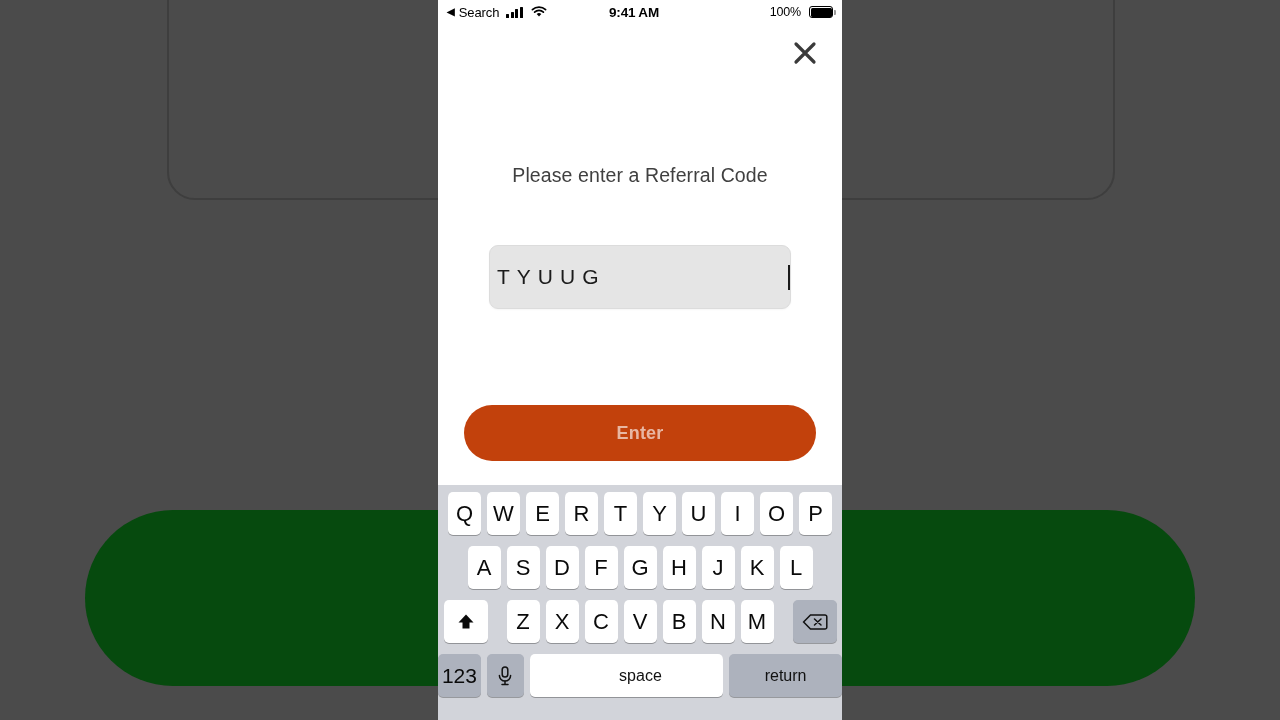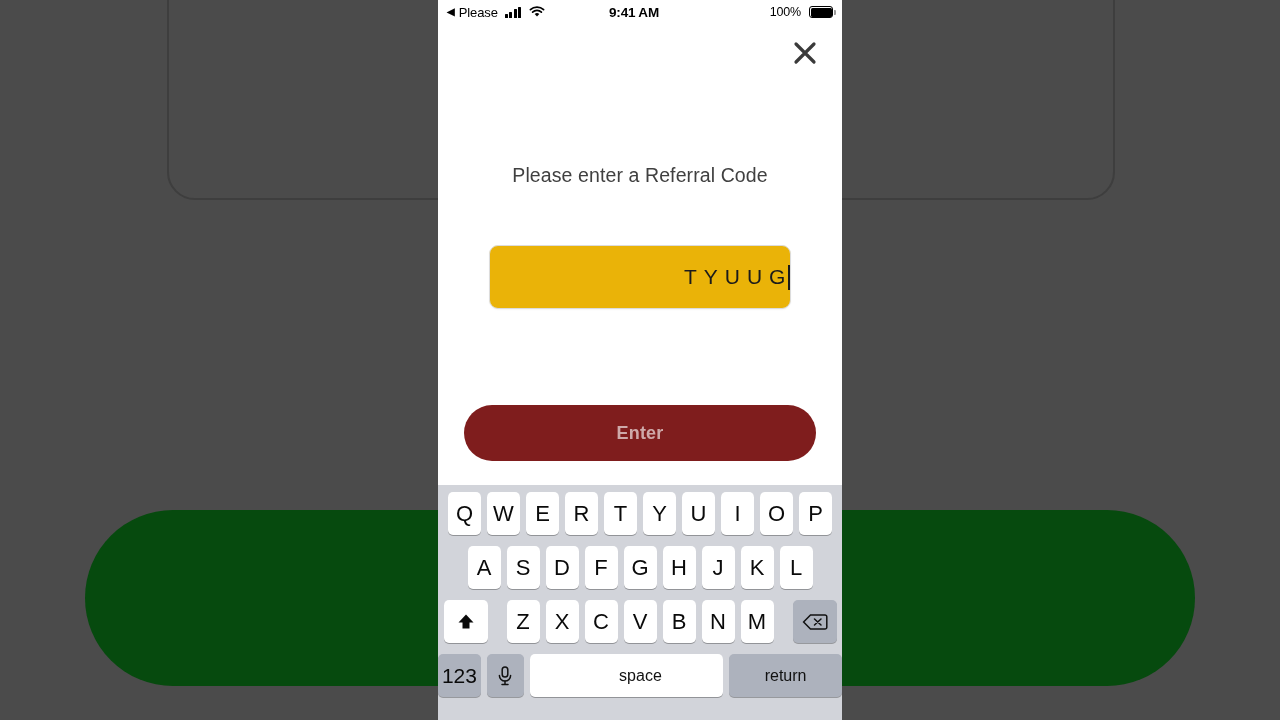--- a/index.html
+++ b/index.html
@@ -70,36 +70,36 @@
   }
   .close-btn svg{ display:block; }
 
   .title{
     margin-top:82px; text-align:center; color:#404040;
     font-size:19.5px; font-weight:400; letter-spacing:0.1px;
   }
 
   .code-field{
     margin:58px auto 0; width:302px; height:64px;
-    border:1px solid #dcdcdc; border-radius:9px; background:#eab308;
-    display:flex; align-items:center; justify-content:flex-end;
+    border:1px solid #dcdcdc; border-radius:9px; background:#e5e5e5;
+    display:flex; align-items:center; justify-content:space-between;
     box-shadow:0 1px 2px rgba(0,0,0,0.04);
   }
   .code-value{
     font-size:21px; color:#1b1b1b; letter-spacing:7px;
     font-weight:400; position:relative; padding-left:7px;
   }
   .caret{
     display:inline-block; width:1.6px; height:25px; background:#1b1b1b;
     vertical-align:-5px; margin-left:-4px;
   }
 
   .enter-btn{
     margin:96px auto 0; width:352px; height:56px;
-    background:#7f1d1d; border-radius:28px;
+    background:#c2410c; border-radius:28px;
     display:flex; align-items:center; justify-content:center;
     cursor:pointer; border:none;
   }
   .enter-label{
     color:rgba(255,255,255,0.62); font-size:18px; font-weight:600;
     letter-spacing:0.2px;
   }
 
   
   .keyboard{
@@ -136,21 +136,21 @@
 <div id="stage">
 
   <div class="bg-rounded-rect"></div>
   <div class="bg-green-pill"></div>
 
   <div class="phone">
 
     <div class="statusbar">
       <div class="sb-left">
         <span class="sb-back">◀</span>
-        <span class="sb-search">Please</span>
+        <span class="sb-search">Search</span>
         <span class="sb-signal">
             <i></i>
             <i></i>
             <i></i>
             <i></i>
           </span>
         <span class="sb-wifi">
           <svg width="16" height="12" viewBox="0 0 16 12">
             <path d="M8 10.6 L5.7 8.1 A3.4 3.4 0 0 1 10.3 8.1 Z" fill="#000"></path>
             <path d="M3.6 6.1 A6.4 6.4 0 0 1 12.4 6.1" stroke="#000" stroke-width="1.7" fill="none" stroke-linecap="round"></path>

